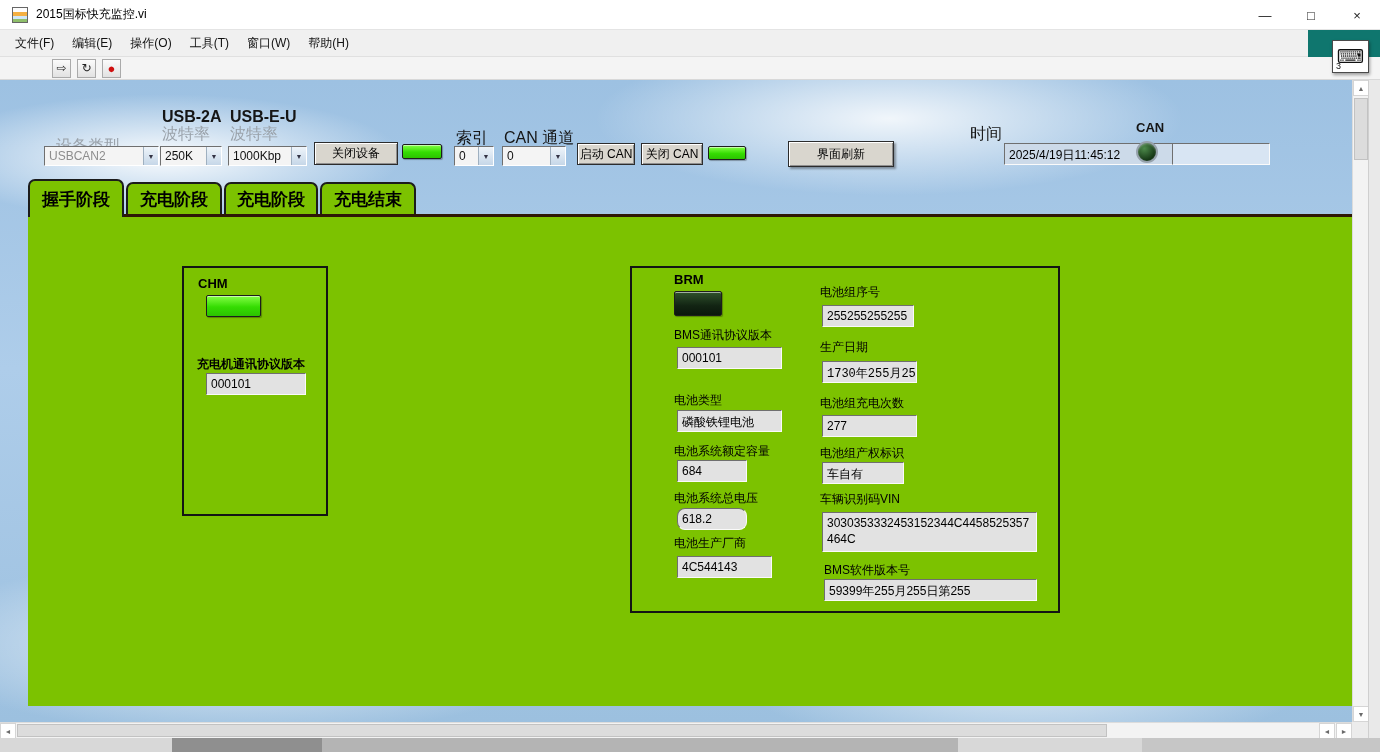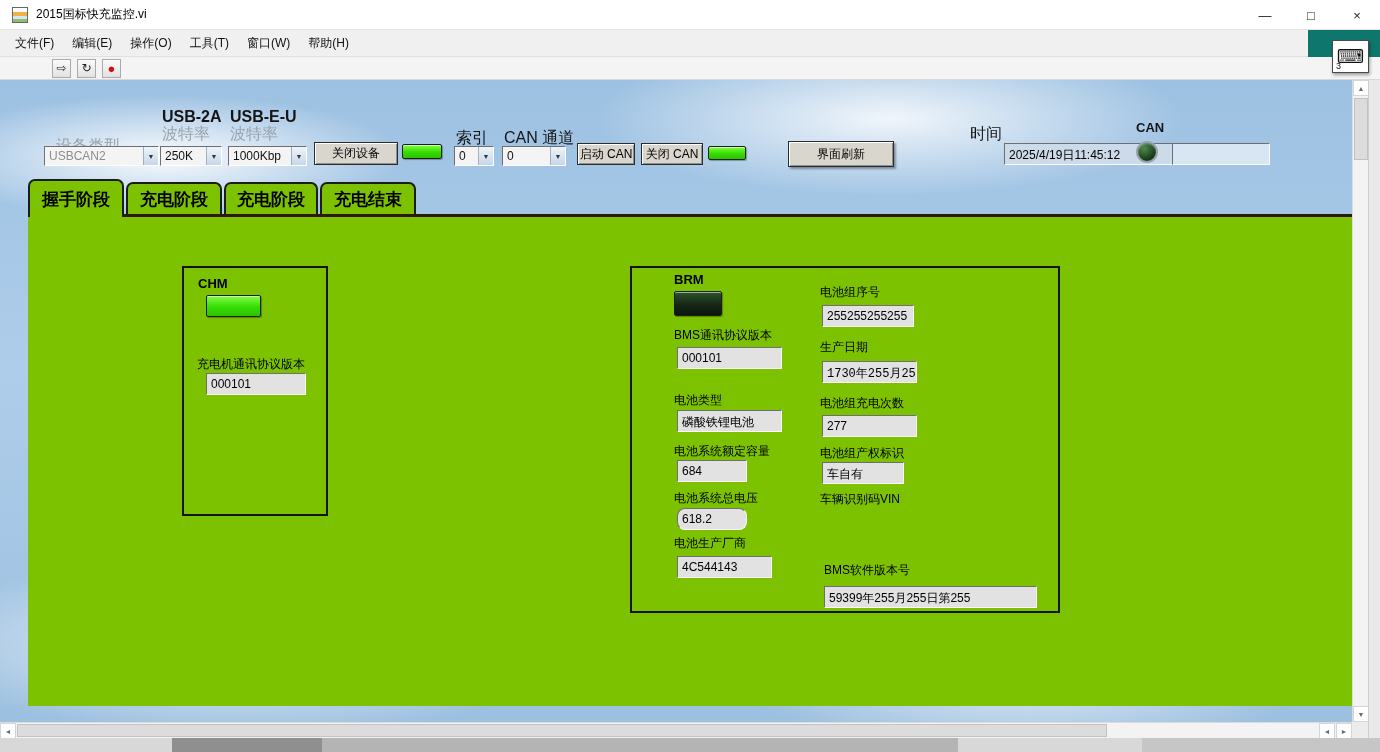--- a/index.html
+++ b/index.html
@@ -212,21 +212,21 @@
     <div class="tab active" style="left:28px; width:96px;">握手阶段</div>
     <div class="tab" style="left:126px; width:96px;">充电阶段</div>
     <div class="tab" style="left:224px; width:94px;">充电阶段</div>
     <div class="tab" style="left:320px; width:96px;">充电结束</div>
 
     <div class="tabpanel">
 
       <div class="gbox" style="left:154px; top:49px; width:146px; height:250px;">
         <span class="gtitle" style="left:14px; top:8px;">CHM</span>
         <div class="led" style="left:22px; top:27px; width:55px; height:22px;"></div>
-        <span class="plbl" style="left:13px; top:88px;">充电机通讯协议版本</span>
+        <span class="plbl" style="left:13px; top:88px;font-weight:bold;">充电机通讯协议版本</span>
         <div class="field" style="left:22px; top:105px; width:100px;">000101</div>
       </div>
 
 
 
       <div class="gbox" style="left:602px; top:49px; width:430px; height:347px;">
         <span class="gtitle" style="left:42px; top:4px;">BRM</span>
         <div class="led off" style="left:42px; top:23px; width:48px; height:25px;"></div>
 
         <span class="plbl" style="left:42px; top:59px;">BMS通讯协议版本</span>
@@ -242,22 +242,23 @@
 
         <span class="plbl" style="left:188px; top:16px;">电池组序号</span>
         <div class="field" style="left:190px; top:37px; width:92px;">255255255255</div>
         <span class="plbl" style="left:188px; top:71px;">生产日期</span>
         <div class="field" style="left:190px; top:93px; width:95px;font-family:Liberation Mono, monospace;">1730年255月25</div>
         <span class="plbl" style="left:188px; top:127px;">电池组充电次数</span>
         <div class="field" style="left:190px; top:147px; width:95px;">277</div>
         <span class="plbl" style="left:188px; top:177px;">电池组产权标识</span>
         <div class="field" style="left:190px; top:194px; width:82px;">车自有</div>
         <span class="plbl" style="left:188px; top:223px;">车辆识别码VIN</span>
+        <div class="field wrap" style="left:190px; top:244px; width:215px; height:40px;">3030353332453152344C4458525357464C</div>
         <span class="plbl" style="left:192px; top:294px;">BMS软件版本号</span>
-        <div class="field" style="left:192px; top:318px; width:213px;">59399年255月255日第255</div>
+        <div class="field" style="left:192px; top:311px; width:213px;">59399年255月255日第255</div>
       </div>
 
     </div>
 
     <div class="vscroll">
       <div class="sbtn" style="left:0; top:0;">▲</div>
       <div class="vthumb"></div>
       <div class="sbtn" style="left:0; top:626px;">▼</div>
     </div>
   </div>

